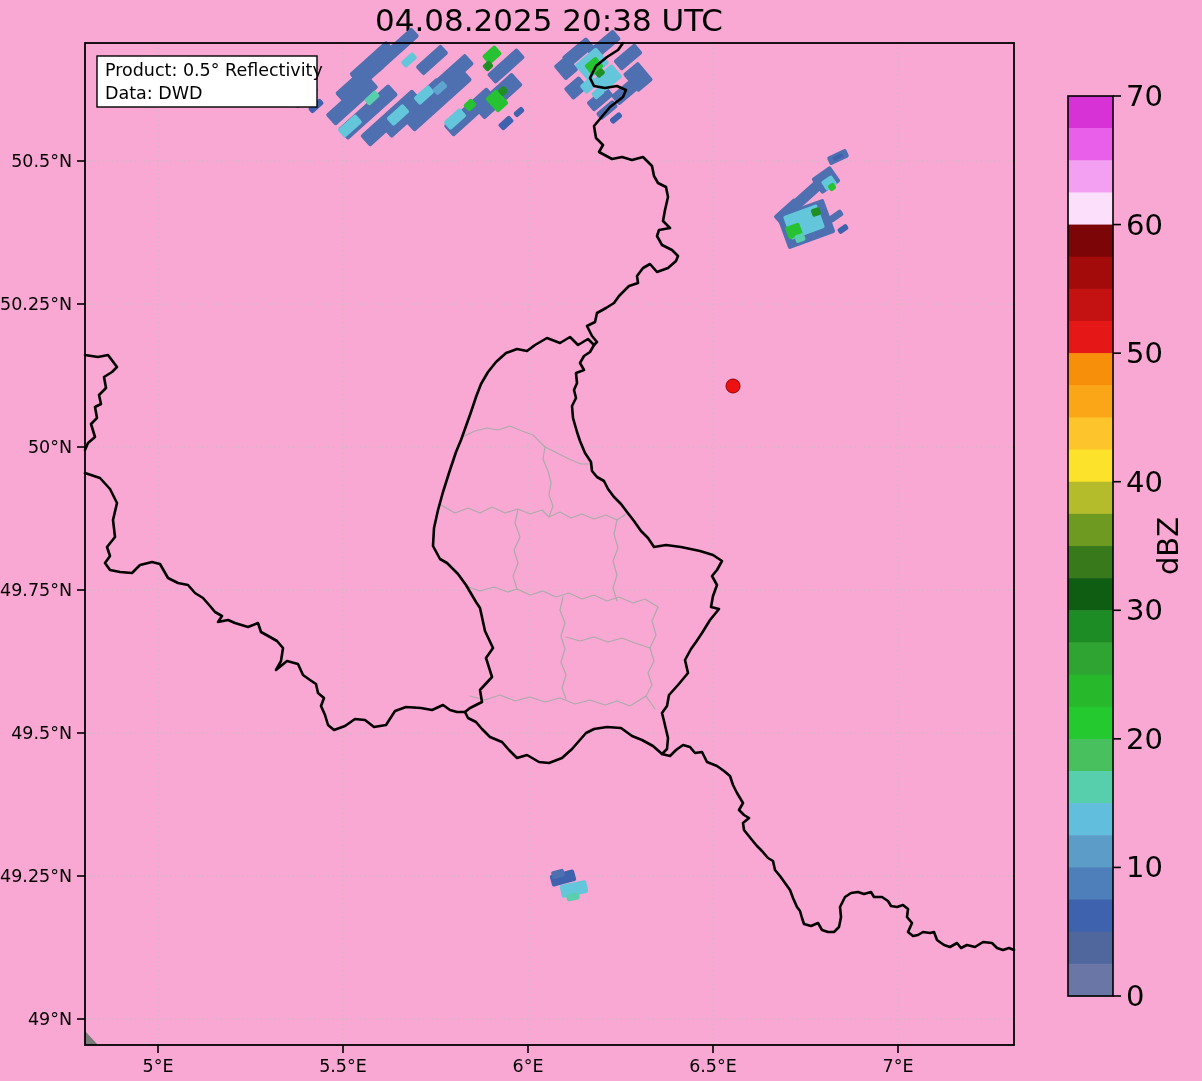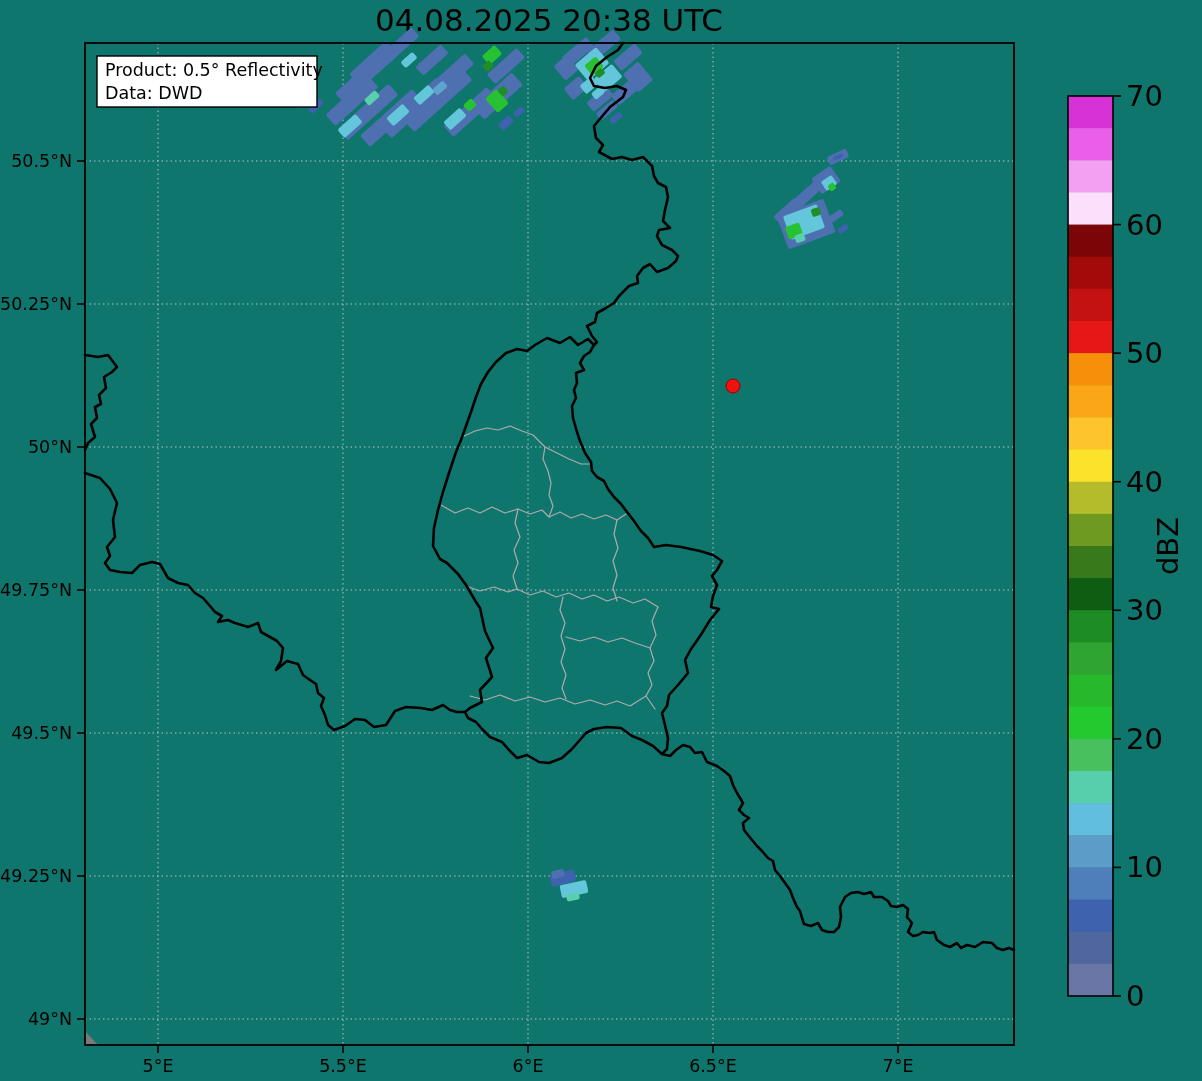--- a/index.html
+++ b/index.html
@@ -1,16 +1,16 @@
 <!DOCTYPE html>
 <html><head>
 <meta charset="utf-8">
 <style>
   html,body{margin:0;padding:0;background:#ffffff;}
-  .page{position:relative;width:1202px;height:1081px;background:#0f766e;
+  .page{position:relative;width:1202px;height:1081px;background:#f9a8d4;
         font-family:"DejaVu Sans", sans-serif;overflow:hidden;}
   svg{position:absolute;left:0;top:0;}
   text{fill:#000000;}
 </style>
 </head>
 <body>
 
 <div class="page">
   <svg id="map-svg" width="1202" height="1081" viewBox="0 0 1202 1081">
 

